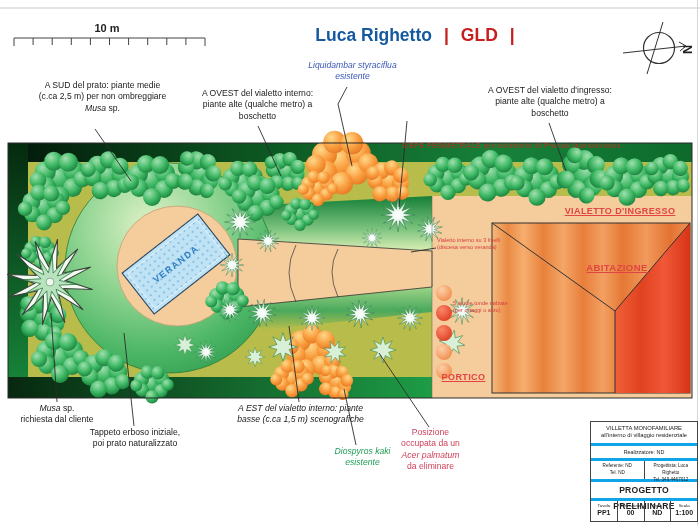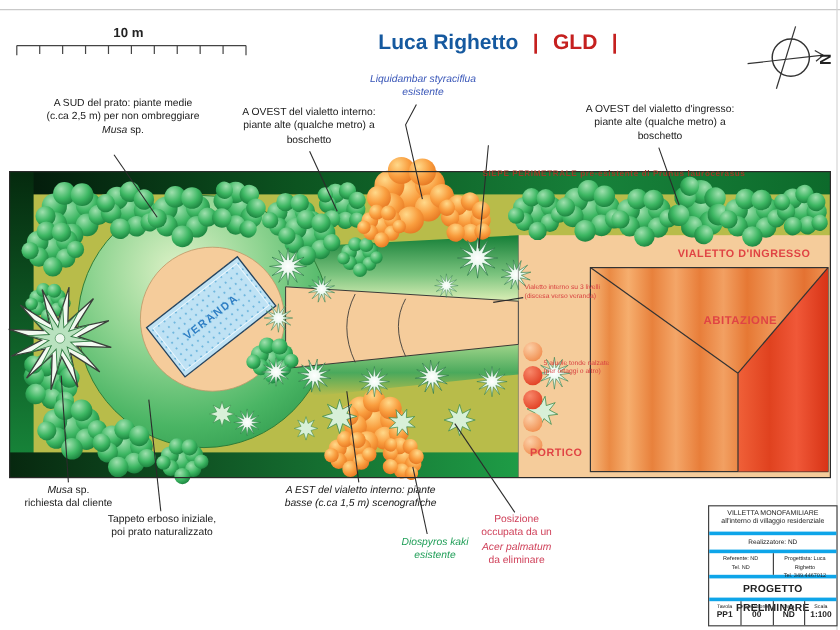--- a/index.html
+++ b/index.html
@@ -11,21 +11,21 @@
   .ann-blue{color:#3a57b8;font-style:italic;}
   .ann-green{color:#1f9e57;font-style:italic;}
   .ann-pink{color:#cf3f58;}
   .scale-label{position:absolute;left:82px;top:22px;width:50px;text-align:center;
                font-size:11px;font-weight:700;color:#222;}
   .brand{position:absolute;left:205px;top:25px;width:420px;display:flex;justify-content:center;
          gap:12px;font-weight:700;font-size:17.5px;color:#15599f;white-space:nowrap;}
   .brand .red{color:#c5201f;}
   .north{position:absolute;left:683px;top:42px;font-size:13px;font-weight:700;color:#222;
          transform:rotate(90deg);}
-  .plabel{position:absolute;color:#e04444;font-weight:700;letter-spacing:.4px;text-align:center;font-size:9px;}
+  .plabel{position:absolute;color:#e04444;font-weight:700;letter-spacing:.4px;text-align:center;font-size:9px;text-decoration:underline;}
   .pnote{position:absolute;color:#d84040;font-size:5.6px;line-height:1.25;text-align:left;}
   .siepe{position:absolute;left:402px;top:142px;width:290px;font-size:6.8px;font-weight:700;
          letter-spacing:.5px;color:#9c3a26;text-align:left;}
   .veranda-label{position:absolute;left:138px;top:259px;width:76px;text-align:center;
                  transform:rotate(-38deg);color:#2e7ec4;font-weight:700;font-size:9px;letter-spacing:1.5px;}
   .tblock{position:absolute;left:590px;top:421px;width:106px;border:1px solid #444;
           font-size:5.5px;color:#222;text-align:center;background:#fff;}
   .tb-row{border-top:3px solid #0ea5e9;}
   .tb-row:first-child{border-top:none;}
   .tb-project{height:18px;padding-top:2.5px;font-size:5.8px;line-height:1.35;}

